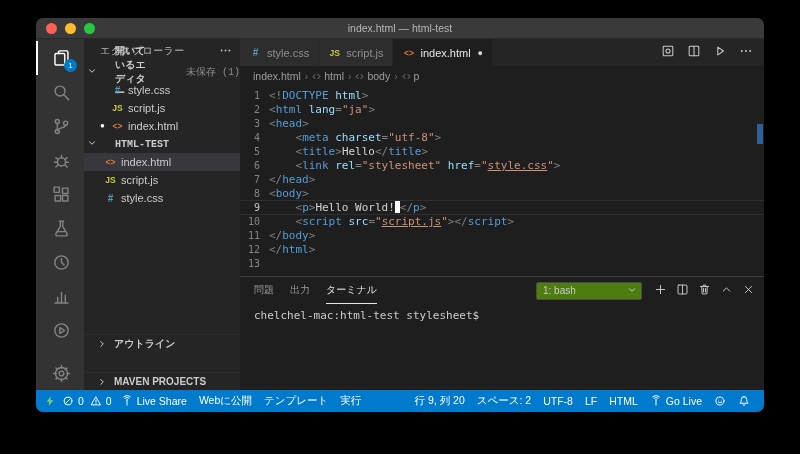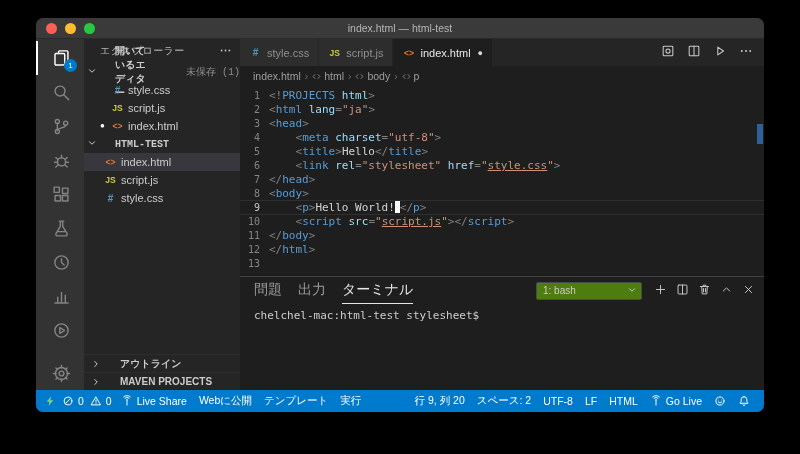--- a/index.html
+++ b/index.html
@@ -40,21 +40,21 @@
   .sec-header { height:18px; flex:none; display:flex; align-items:center; gap:18px; padding-left:3px; font-size:10px; font-weight:bold; color:#cccccc;font-family:Liberation Mono, monospace; }
   .sec-badge { font-weight:normal; color:#8d8d8d; font-size:10px; margin-left:20px; white-space:nowrap; }
   .file-item { height:18px; flex:none; display:flex; align-items:center; gap:4px; padding-left:14px; font-size:11px; color:#cccccc; white-space:nowrap; }
   .file-item.selected { background:#37373d; }
   .lead-slot { width:9px; flex:none; text-align:center; color:#ffffff; font-size:8px; line-height:18px; }
   .fi-icon { width:13px; flex:none; text-align:center; font-weight:bold; font-size:8.5px; font-family:"Liberation Sans",sans-serif; }
   .fi-icon.css { color:#519aba; font-size:10px; }
   .fi-icon.js  { color:#cbcb41; }
   .fi-icon.html{ color:#e37933; }
   .sb-bottom { margin-top:auto; }
-  .sb-section { height:18px; border-top:1px solid #2d2d30; display:flex; align-items:center; gap:19px; padding-left:7px; font-size:10px; font-weight:bold; color:#cccccc; }
+  .sb-section { height:18px; border-top:1px solid #2d2d30; display:flex; align-items:center; gap:7px; padding-left:13px; font-size:10px; font-weight:bold; color:#cccccc;margin-top:20px; }
   
   .editorcol { flex:1; min-width:0; display:flex; flex-direction:column; background:#1e1e1e; }
   .tabsbar { height:27px; flex:none; background:#252526; display:flex; align-items:stretch; }
   .tab { display:flex; align-items:center; gap:5px; padding:0 9px; font-size:11px; color:#8f8f8f; background:#2d2d2d; border-right:1px solid #252526; white-space:nowrap; }
   .tab.active { background:#1e1e1e; color:#e6e6e6; }
   .tab .dot { color:#d7d7d7; font-size:9px; margin-left:2px; }
   .tab-actions { margin-left:auto; display:flex; align-items:center; gap:12px; padding:0 11px; color:#c9c9c9; }
   .breadcrumbs { height:20px; flex:none; display:flex; align-items:center; padding-left:13px; font-size:10.5px; color:#9d9d9d; }
   .bc-item { display:flex; align-items:center; gap:3px; }
   .bc-sep { color:#6b6b6b; margin:0 4px; font-size:10px; }
@@ -67,21 +67,21 @@
   .lc { white-space:pre; }
   .line.current::after { content:""; position:absolute; left:0; right:0; top:-1px; bottom:0; border-top:1px solid #2f2f2f; border-bottom:1px solid #2f2f2f; pointer-events:none; }
   .tok-p { color:#808080; } .tok-t { color:#569cd6; } .tok-a { color:#9cdcfe; }
   .tok-s { color:#ce9178; } .tok-x { color:#d4d4d4; }
   .tok-u { color:#ce9178; text-decoration:underline; }
   .cursor { display:inline-block; width:5px; height:12px; background:#ffffff; vertical-align:-2px; }
   .ov-marker { position:absolute; right:1px; top:38px; width:6px; height:20px; background:#2d6099; }
   
   .panel { height:114px; flex:none; border-top:1px solid #404040; display:flex; flex-direction:column; background:#1e1e1e; }
   .panel-header { height:27px; flex:none; display:flex; align-items:center; padding:0 9px 0 14px; }
-  .ptab { height:100%; display:flex; align-items:center; margin-right:16px; font-size:14px; color:#9a9a9a; border-bottom:1px solid transparent; white-space:nowrap; }
+  .ptab { height:100%; display:flex; align-items:center; margin-right:16px; font-size:10px; color:#9a9a9a; border-bottom:1px solid transparent; white-space:nowrap; }
   .ptab.active { color:#e6e6e6; border-bottom-color:#e6e6e6; }
   .panel-actions { margin-left:auto; display:flex; align-items:center; gap:9px; color:#c9c9c9; }
   .shell-select { width:106px; height:18px; background:#4d7c0f; border:1px solid #4a4a4a; border-radius:2px; color:#cccccc; font-size:10px; display:flex; align-items:center; justify-content:space-between; padding:0 4px 0 6px; margin-right:3px; }
   .terminal { flex:1; padding:5px 0 0 14px; font-family:"DejaVu Sans Mono", monospace; font-size:11px; color:#cccccc; }
   
   .statusbar { height:22px; flex:none; background:#007acc; color:#ffffff; display:flex; align-items:center; font-size:10.5px; padding:0 8px 0 5px; }
   .sb-left, .sb-right { display:flex; align-items:center; height:100%; }
   .sb-right { margin-left:auto;align-items:flex-end; }
   .sb-item { display:flex; align-items:center; gap:4px; padding:0 6px; height:100%; white-space:nowrap; }
   .sb-item.tight { padding:0 3px; }
@@ -355,21 +355,21 @@
               </svg>
             </span>
             <span>p</span>
           </span>
         </div>
 
       <div class="editor">
         <div id="code-area">
             <div class="line">
               <span class="ln">1</span>
-              <span class="lc"><span class="tok-p">&lt;!</span><span class="tok-t">PROJECTS</span><span class="tok-a"> html</span><span class="tok-p">&gt;</span></span>
+              <span class="lc"><span class="tok-p">&lt;!</span><span class="tok-t">DOCTYPE</span><span class="tok-a"> html</span><span class="tok-p">&gt;</span></span>
             </div>
             <div class="line">
               <span class="ln">2</span>
               <span class="lc"><span class="tok-p">&lt;</span><span class="tok-t">html</span><span class="tok-a"> lang</span><span class="tok-p">=</span><span class="tok-s">"ja"</span><span class="tok-p">&gt;</span></span>
             </div>
             <div class="line">
               <span class="ln">3</span>
               <span class="lc"><span class="tok-p">&lt;</span><span class="tok-t">head</span><span class="tok-p">&gt;</span></span>
             </div>
             <div class="line">

